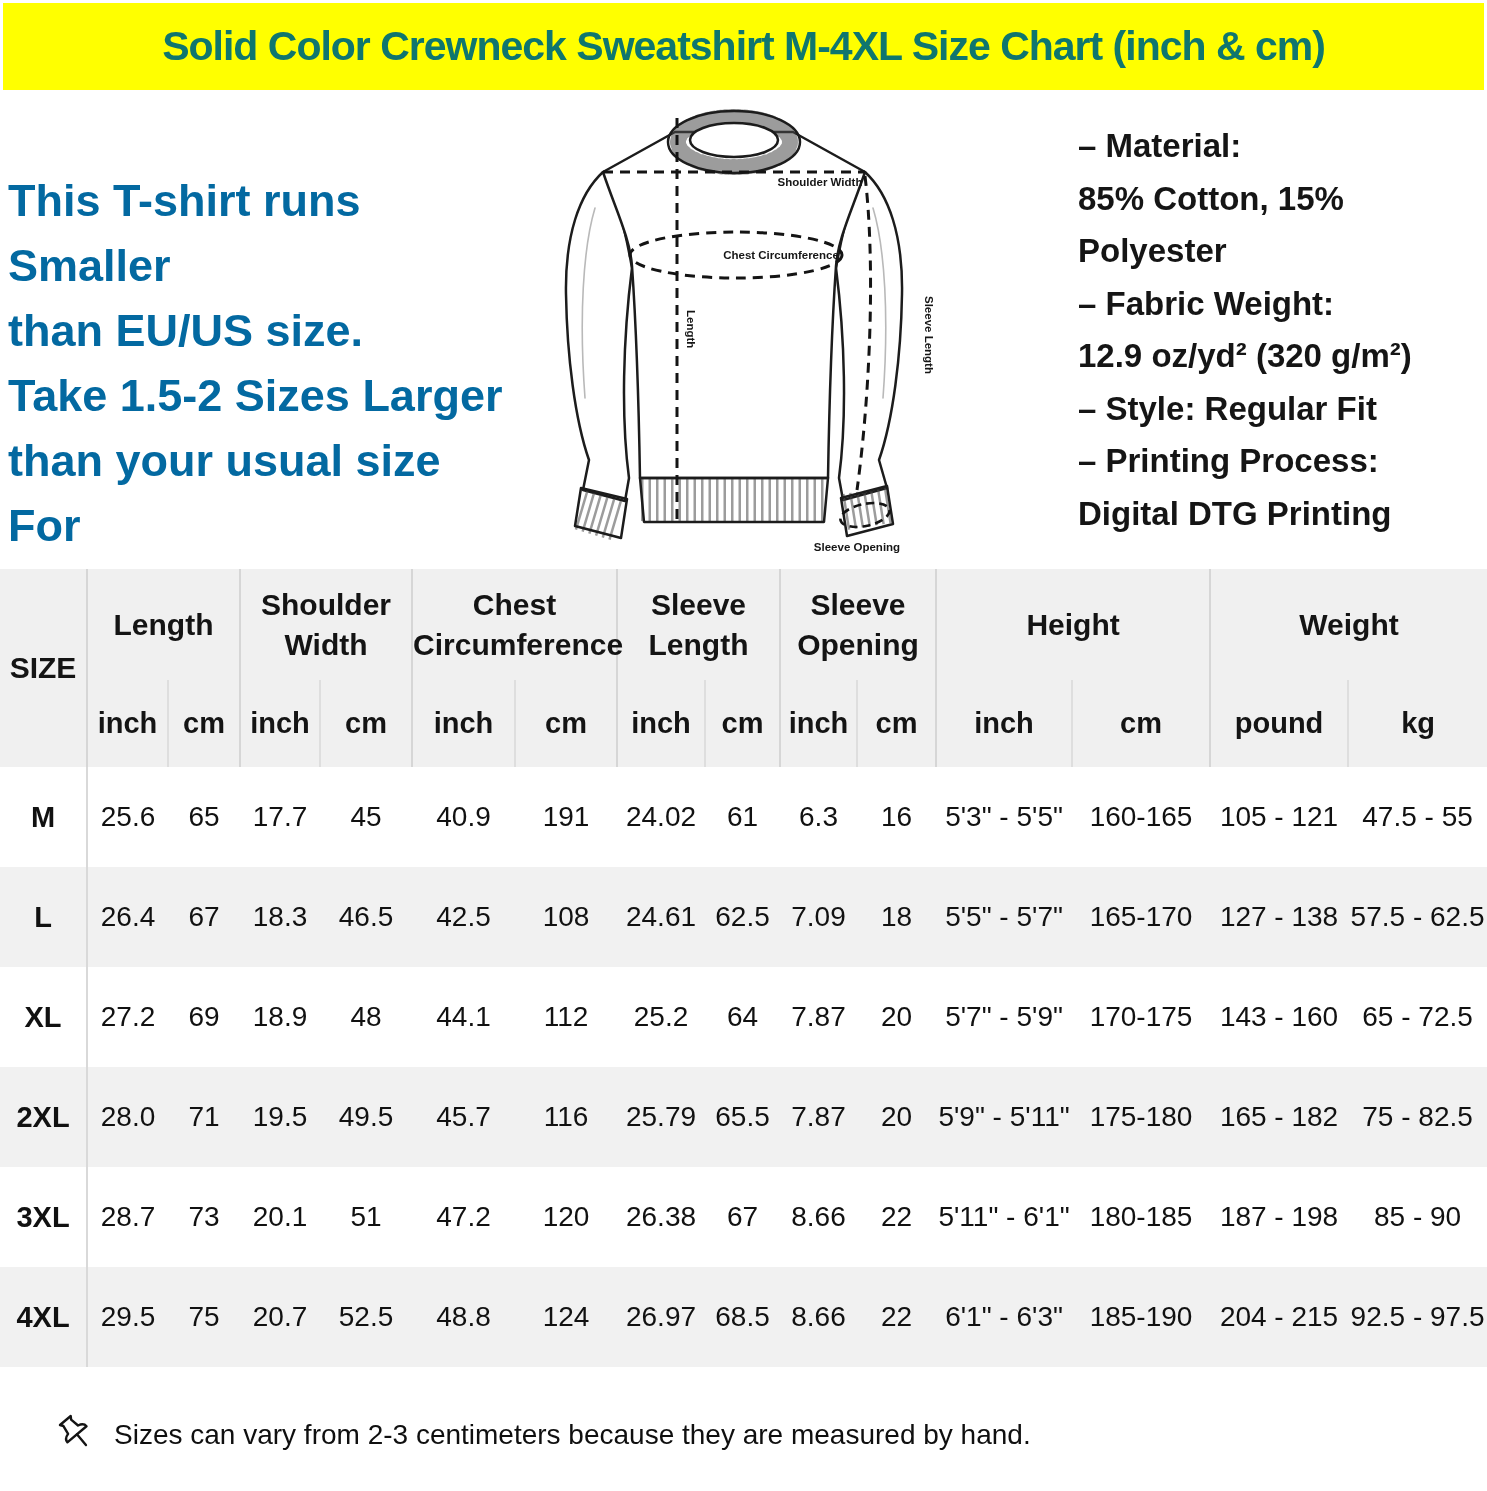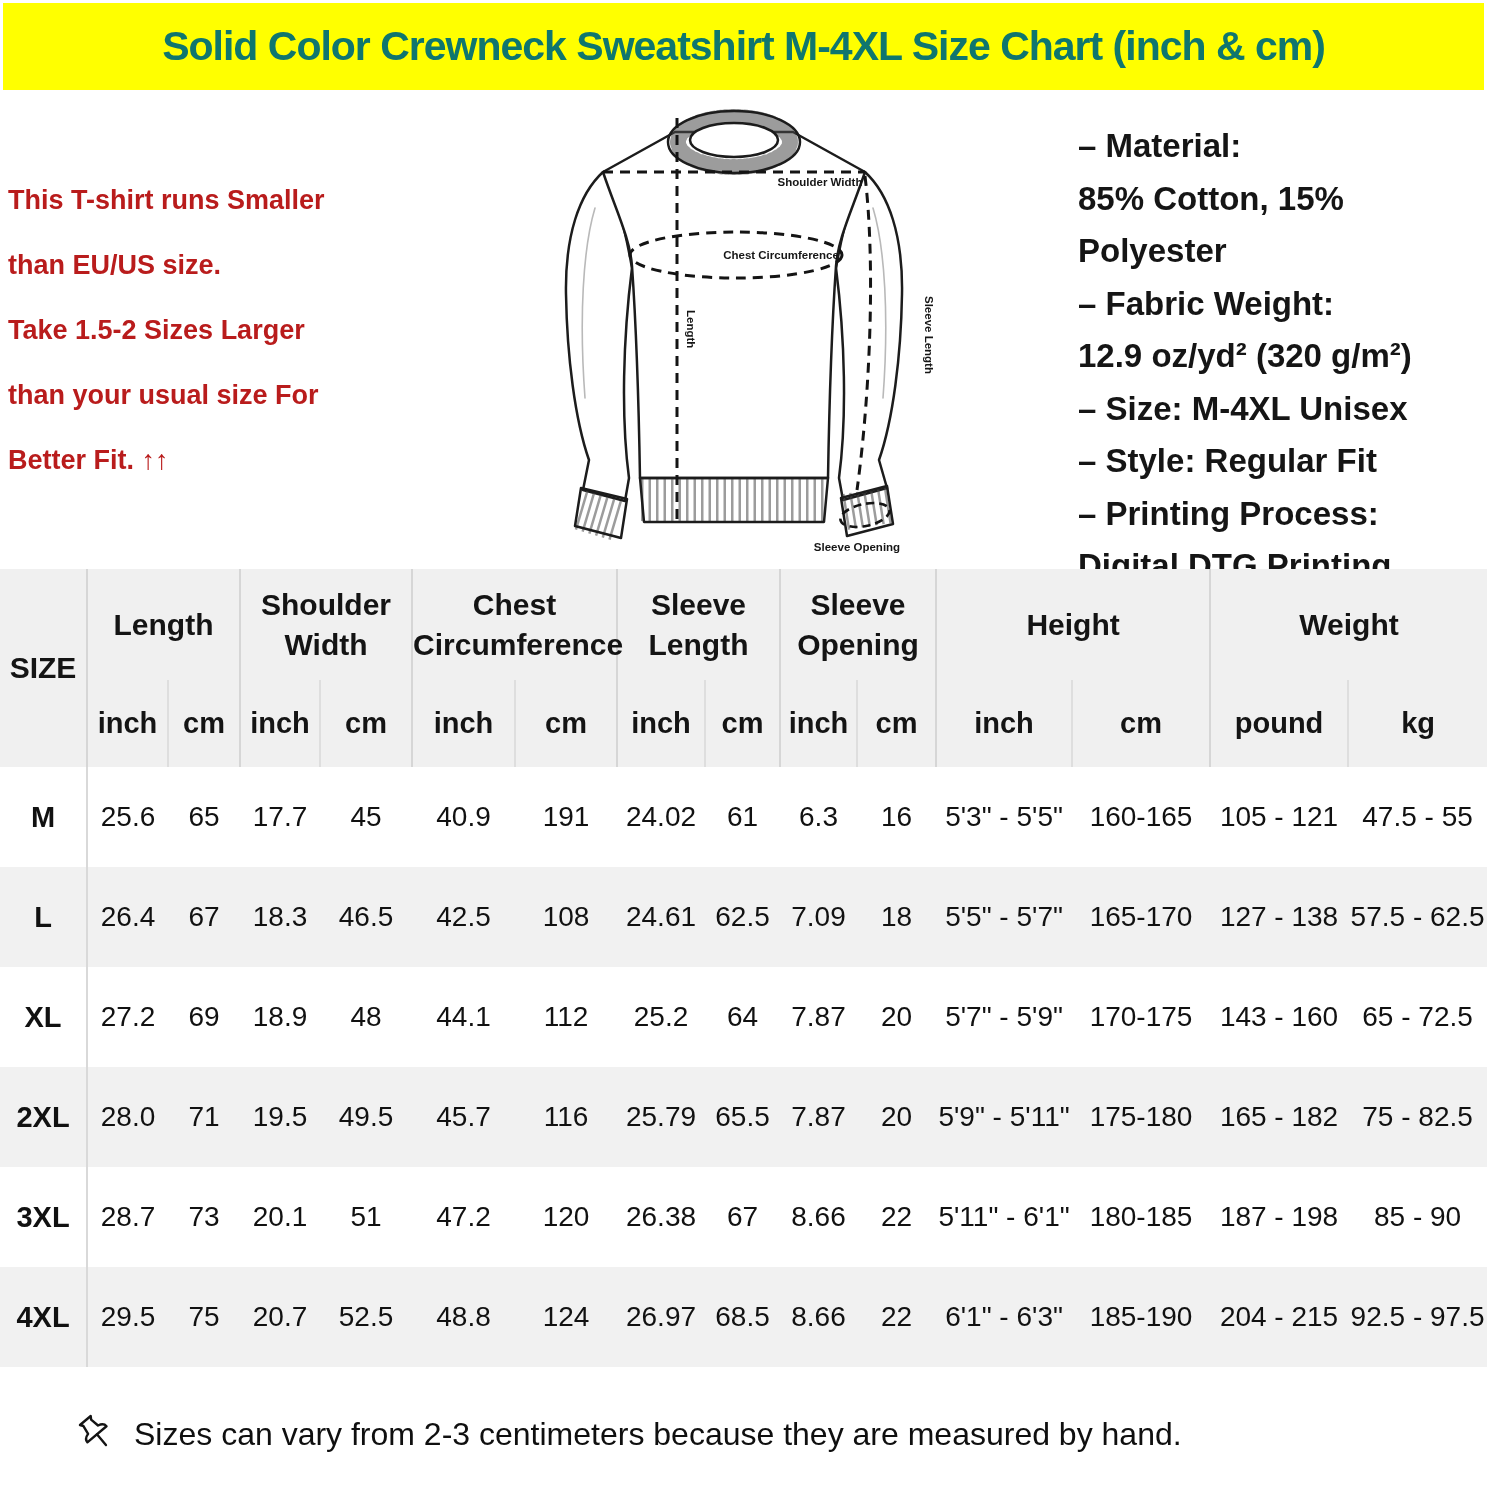--- a/index.html
+++ b/index.html
@@ -9,21 +9,21 @@
   }
   
   .banner{
     position:absolute;left:3px;top:3px;width:1481px;height:87px;
     background:#ffff00;display:flex;align-items:center;justify-content:center;
   }
   .banner-title{font-size:41px;font-weight:700;letter-spacing:-1px;color:#0f766e;}
   
   .fit-note{
     position:absolute;left:8px;top:168px;width:500px;
-    font-size:27px;line-height:65px;font-weight:700;color:#b91c1c;
+    font-size:45px;line-height:65px;font-weight:700;color:#0369a1;
   }
   
   .diagram{position:absolute;left:535px;top:98px;width:475px;height:468px;}
   .diagram text{font-family:"Liberation Sans","DejaVu Sans",sans-serif;font-weight:700;fill:#161616;}
   
   .specs{
     position:absolute;left:1078px;top:120px;width:404px;
     font-size:33px;line-height:52.5px;font-weight:700;color:#151515;
   }
   
@@ -37,22 +37,22 @@
   .unit-row th{height:87px;font-size:29px;}
   th.size-head{font-size:30px;border-right:2px solid #d6d6d6;}
   .b-group{border-left:2px solid #d6d6d6;}
   .b-sub{border-left:2px solid #dedede;}
   .size-table tbody td{height:100px;font-size:28px;color:#111;background:#ffffff;}
   .size-table tbody tr:nth-child(even) td{background:#f1f1f1;}
   .size-table tbody td.size-cell{font-weight:700;font-size:29px;border-right:2px solid #d9d9d9;}
   
   .footer{
     position:absolute;left:0;top:1378px;width:1226px;height:113px;
-    display:flex;align-items:center;padding-left:72px;box-sizing:border-box;gap:16px;
-    font-size:32px;font-weight:400;color:#0f0f0f;
+    display:flex;align-items:center;padding-left:52px;box-sizing:border-box;gap:16px;
+    font-size:28px;font-weight:400;color:#0f0f0f;
   }
   .pin{flex:0 0 auto;}
 </style>
 </head>
 <body>
 
 <div class="banner">
   <span class="banner-title">Solid Color Crewneck Sweatshirt M-4XL Size Chart (inch &amp; cm)</span>
 </div>
 
@@ -104,21 +104,20 @@
   <text transform="translate(152,212) rotate(90)" font-size="11.5">Length</text>
   <text transform="translate(390,198) rotate(90)" font-size="11.5">Sleeve Length</text>
   <text x="322" y="453" font-size="11.5" text-anchor="middle">Sleeve Opening</text>
 </svg>
 
 <div class="specs">
   <div>– Material:</div>
   <div>85% Cotton, 15% Polyester</div>
   <div>– Fabric Weight:</div>
   <div>12.9 oz/yd² (320 g/m²)</div>
-  <div>– Size: M-4XL Unisex</div>
   <div>– Style: Regular Fit</div>
   <div>– Printing Process:</div>
   <div>Digital DTG Printing</div>
 </div>
 
 <table class="size-table">
   <colgroup>
     <col style="width:87px">
       <col style="width:81px">
       <col style="width:72px">

